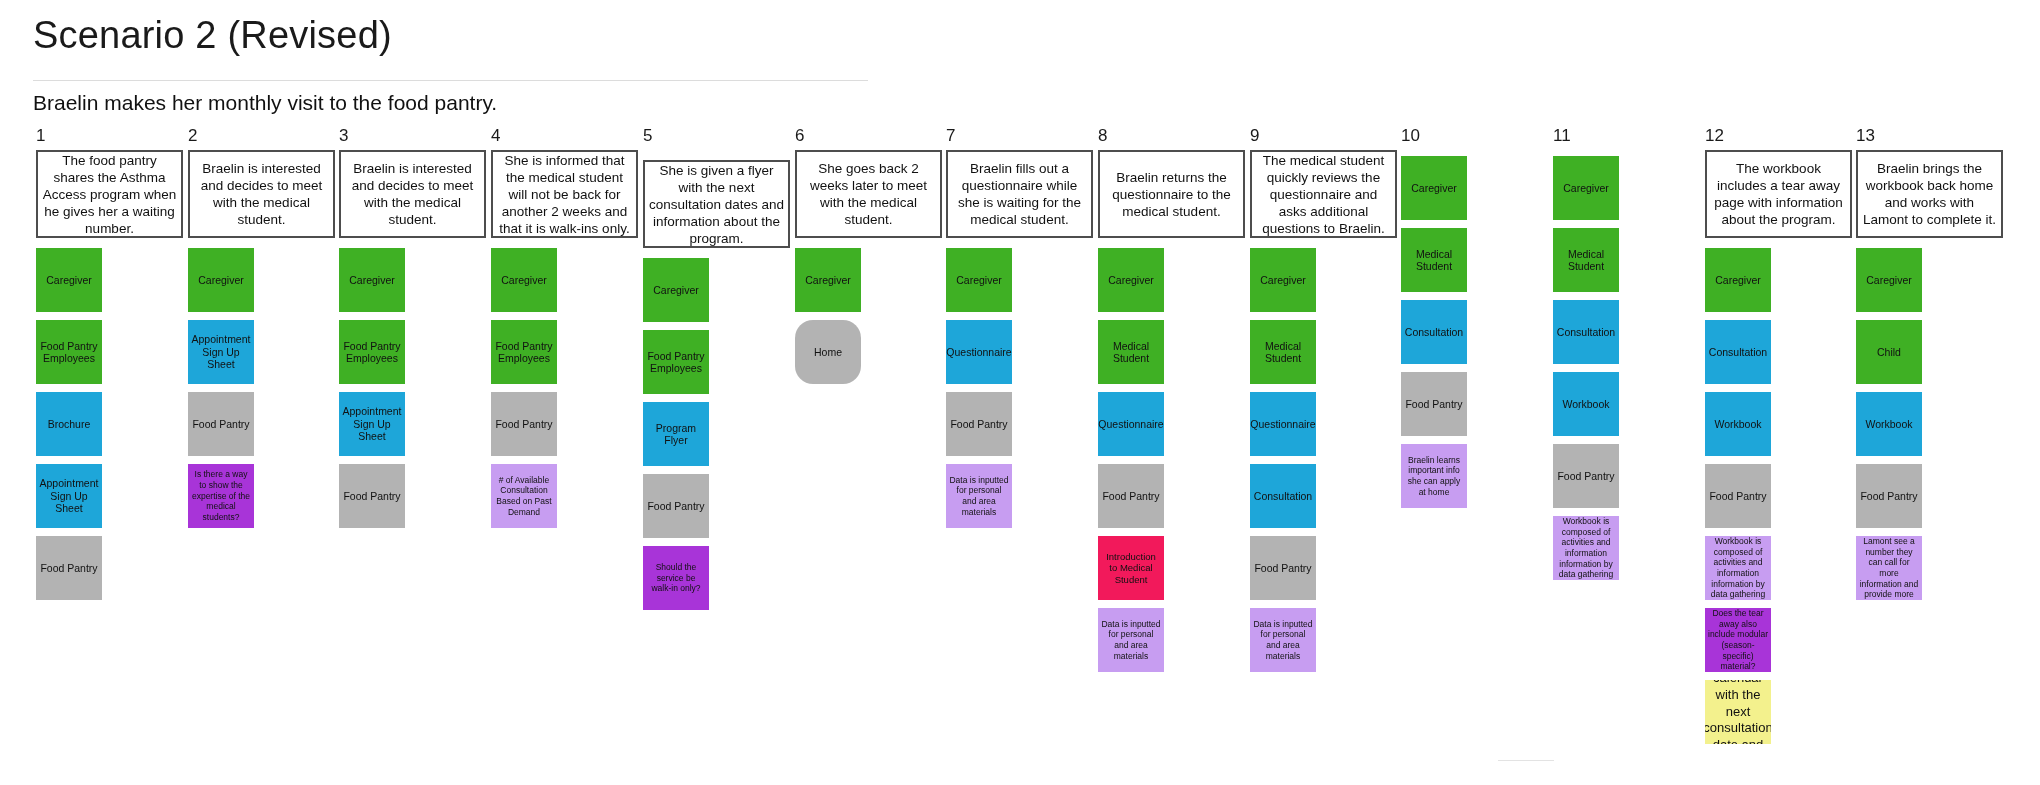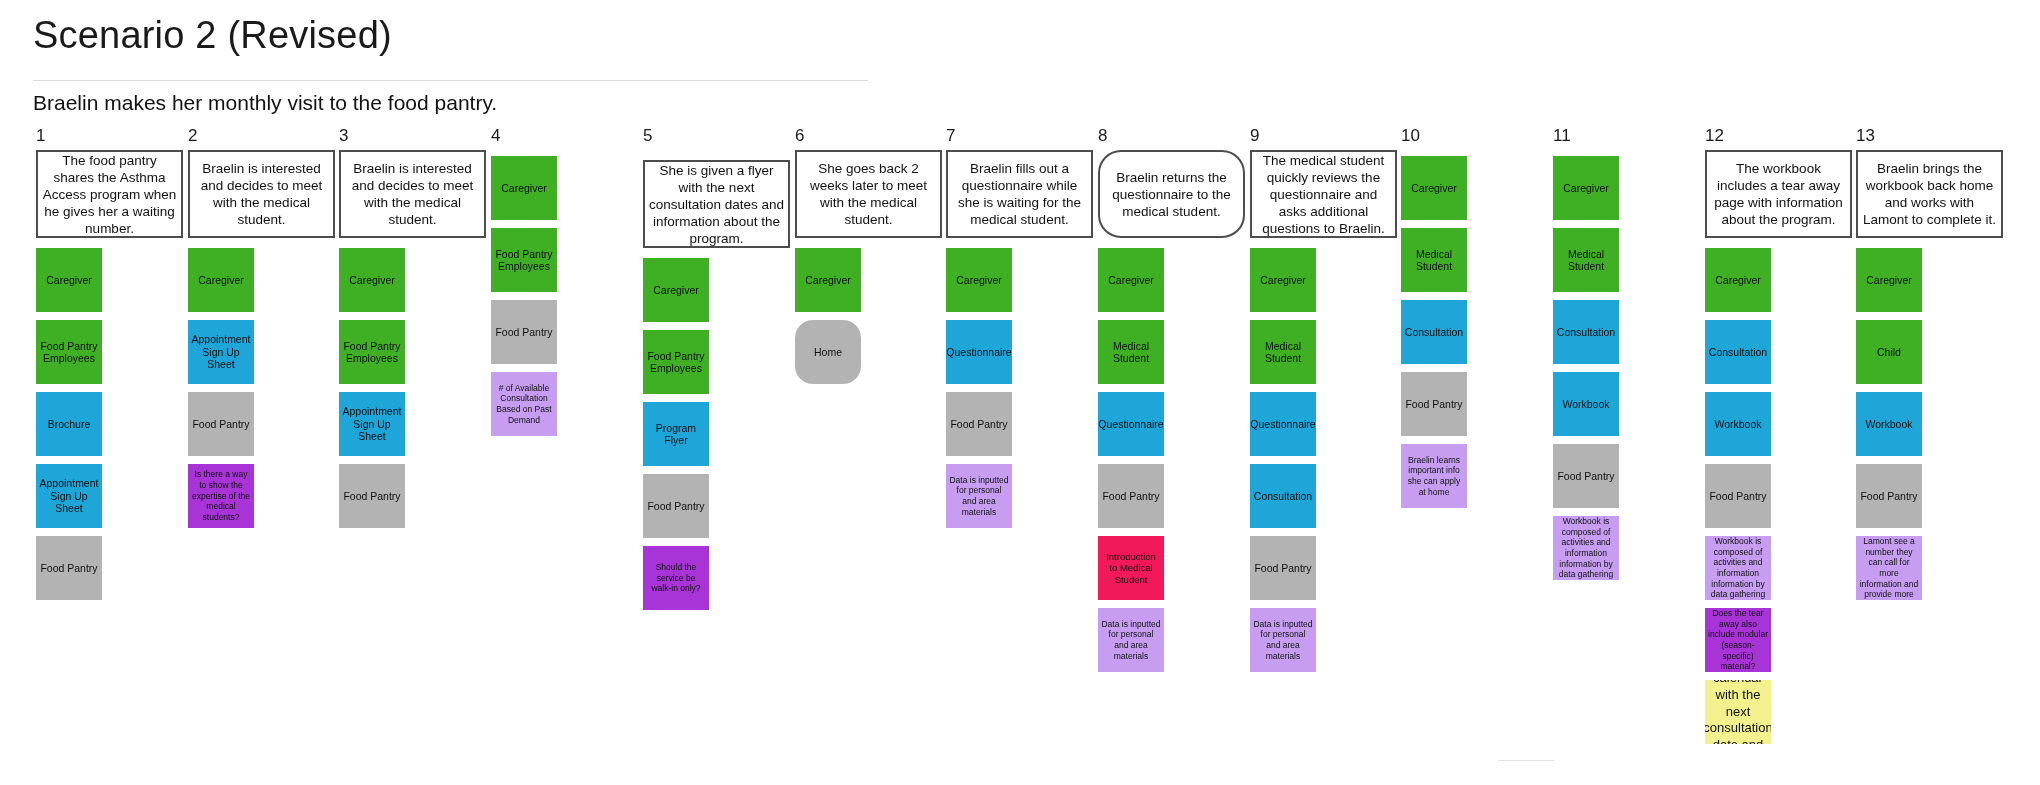--- a/index.html
+++ b/index.html
@@ -72,20 +72,21 @@
     <div class="cards">
         <div class="card t-green" style="background: rgb(63, 176, 36);">Caregiver</div>
         <div class="card t-green" style="background: rgb(63, 176, 36);">Food Pantry Employees</div>
         <div class="card t-blue" style="background: rgb(30, 166, 217);">Appointment Sign Up Sheet</div>
         <div class="card t-gray" style="background: rgb(179, 179, 179);">Food Pantry</div>
       </div>
   </div>
 
   <div class="col" style="left: 491px;">
     <div class="num">4</div>
+    <div class="hbox" style="border-color: rgb(77, 77, 77);">She is informed that the medical student will not be back for another 2 weeks and that it is walk-ins only.</div>
     <div class="cards">
         <div class="card t-green" style="background: rgb(63, 176, 36);">Caregiver</div>
         <div class="card t-green" style="background: rgb(63, 176, 36);">Food Pantry Employees</div>
         <div class="card t-gray" style="background: rgb(179, 179, 179);">Food Pantry</div>
         <div class="card t-lavender" style="background: rgb(199, 157, 241);"># of Available Consultation Based on Past Demand</div>
       </div>
   </div>
 
   <div class="col" style="left: 643px;">
     <div class="num">5</div>
@@ -114,21 +115,21 @@
     <div class="cards">
         <div class="card t-green" style="background: rgb(63, 176, 36);">Caregiver</div>
         <div class="card t-blue" style="background: rgb(30, 166, 217);">Questionnaire</div>
         <div class="card t-gray" style="background: rgb(179, 179, 179);">Food Pantry</div>
         <div class="card t-lavender" style="background: rgb(199, 157, 241);">Data is inputted for personal and area materials</div>
       </div>
   </div>
 
   <div class="col" style="left: 1098px;">
     <div class="num">8</div>
-    <div class="hbox" style="border-color: rgb(77, 77, 77); border-radius: 23px;">Braelin returns the questionnaire to the medical student.</div>
+    <div class="hbox" style="border-color: rgb(77, 77, 77);">Braelin returns the questionnaire to the medical student.</div>
     <div class="cards">
         <div class="card t-green" style="background: rgb(63, 176, 36);">Caregiver</div>
         <div class="card t-green" style="background: rgb(63, 176, 36);">Medical Student</div>
         <div class="card t-blue" style="background: rgb(30, 166, 217);">Questionnaire</div>
         <div class="card t-gray" style="background: rgb(179, 179, 179);">Food Pantry</div>
         <div class="card t-pink" style="background: rgb(242, 25, 91);">Introduction to Medical Student</div>
         <div class="card t-lavender" style="background: rgb(199, 157, 241);">Data is inputted for personal and area materials</div>
       </div>
   </div>
 

